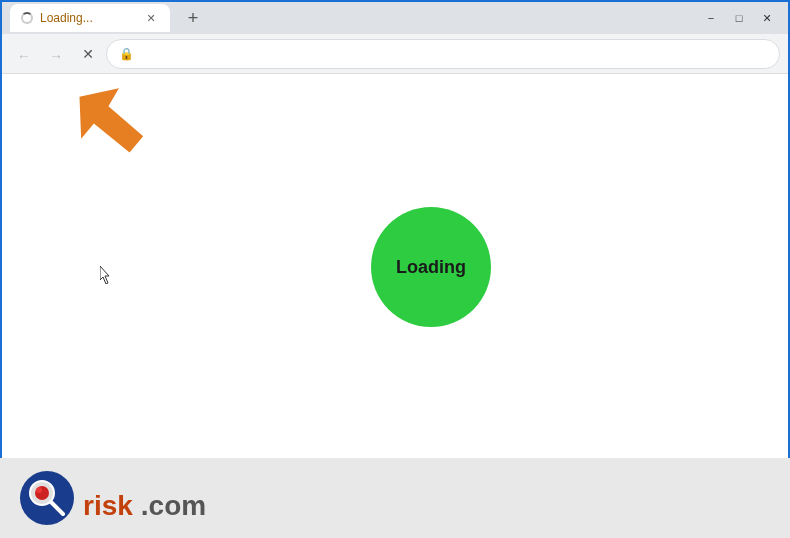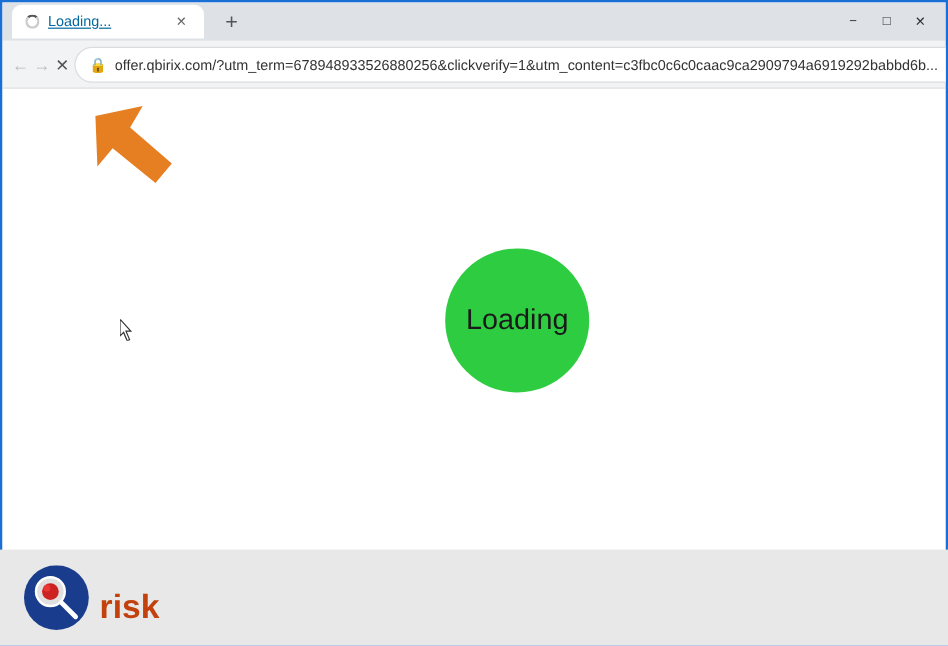--- a/index.html
+++ b/index.html
@@ -60,26 +60,25 @@
       animation: spin 1s linear infinite;
     }
 
     @keyframes spin {
       from { transform: rotate(0deg); }
       to { transform: rotate(360deg); }
     }
 
     .tab-title {
       font-size: 12px;
-      color: #0369a1;
+      color: #a16207;
       flex: 1;
       white-space: nowrap;
       overflow: hidden;
       text-overflow: ellipsis;
-      text-decoration: underline;
     }
 
     .tab-close {
       width: 18px;
       height: 18px;
       border-radius: 50%;
       display: flex;
       align-items: center;
       justify-content: center;
       cursor: pointer;
@@ -213,22 +212,22 @@
       display: flex;
       align-items: center;
       justify-content: center;
       position: absolute;
       top: 50%;
       left: 50%;
       transform: translate(-20%, -50%);
     }
 
     .loading-text {
-      font-size: 24px;
-      font-weight: normal;
+      font-size: 18px;
+      font-weight: bold;
       color: #1a1a1a;
       font-family: Arial, sans-serif;
     }
 
     
     .watermark {
       position: absolute;
       bottom: 0;
       left: 0;
       width: 100%;
@@ -326,21 +325,20 @@
     <span>←</span>
   </div>
   <div class="nav-btn disabled">
     <span>→</span>
   </div>
   <div class="nav-btn">
     <span>✕</span>
   </div>
   <div class="address-bar">
     <span class="lock-icon">🔒</span>
-    <span class="address-text">offer.qbirix.com/?utm_term=678948933526880256&amp;clickverify=1&amp;utm_content=c3fbc0c6c0caac9ca2909794a6919292babbd6b...</span>
     <div class="address-actions">
       <div class="addr-btn">
         
       </div>
     </div>
   </div>
 
 </div>
 
 <div class="content">
@@ -369,14 +367,15 @@
   <div class="pcrisk-logo">
 
     <svg class="pcrisk-icon" viewBox="0 0 55 55" width="55" height="55">
       <circle cx="27" cy="27" r="27" fill="#1a3c8c"></circle>
       <circle cx="22" cy="22" r="12" fill="#e0e0e0" stroke="white" stroke-width="2"></circle>
       <circle cx="22" cy="22" r="7" fill="#cc2222"></circle>
       <circle cx="19" cy="19" r="3" fill="#ff4444" opacity="0.6"></circle>
       <line x1="31" y1="31" x2="43" y2="43" stroke="white" stroke-width="4" stroke-linecap="round"></line>
     </svg>
     <span class="pcrisk-text-risk">risk</span>
+    <span class="pcrisk-dot-com">.com</span>
   </div>
 </div>
 
 </body></html>

